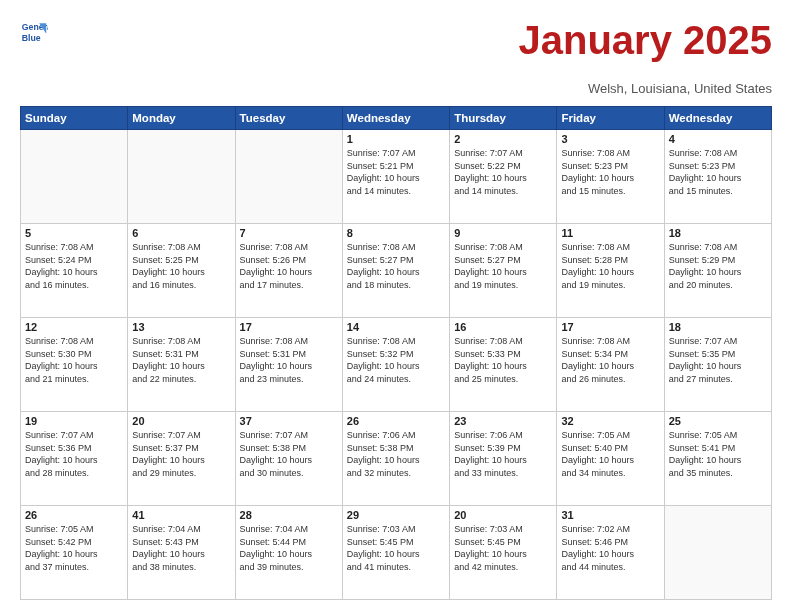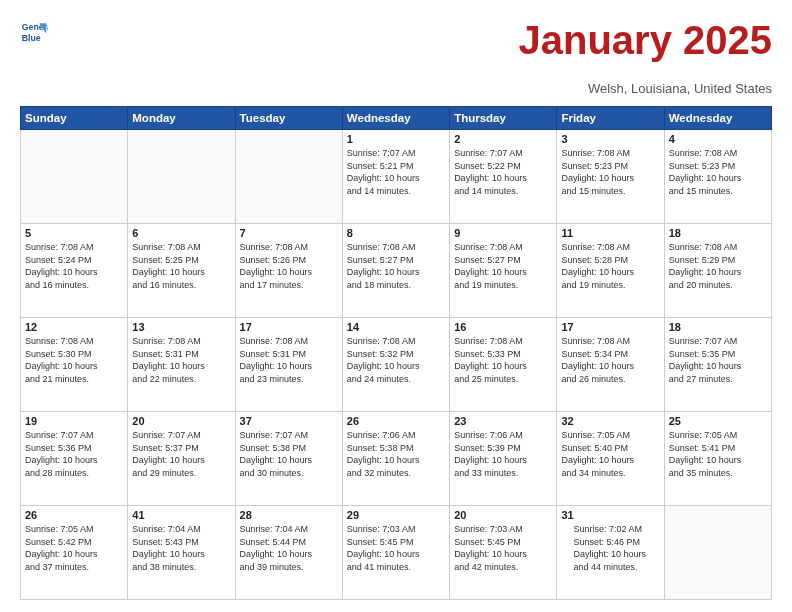--- a/index.html
+++ b/index.html
@@ -338,21 +338,21 @@
           </td>
           <td>
             <span class="day-num">20</span>
             <div class="day-info" style="white-space: pre-line;">Sunrise: 7:03 AM
 Sunset: 5:45 PM
 Daylight: 10 hours
 and 42 minutes.</div>
           </td>
           <td>
             <span class="day-num">31</span>
-            <div class="day-info" style="white-space: pre-line; margin-left: 12px;">Sunrise: 7:02 AM
+            <div class="day-info" style="white-space: pre-line;">Sunrise: 7:02 AM
 Sunset: 5:46 PM
 Daylight: 10 hours
 and 44 minutes.</div>
           </td>
           <td class="empty"></td>
         </tr>
       </tbody>
   </table>
 </div>
 

